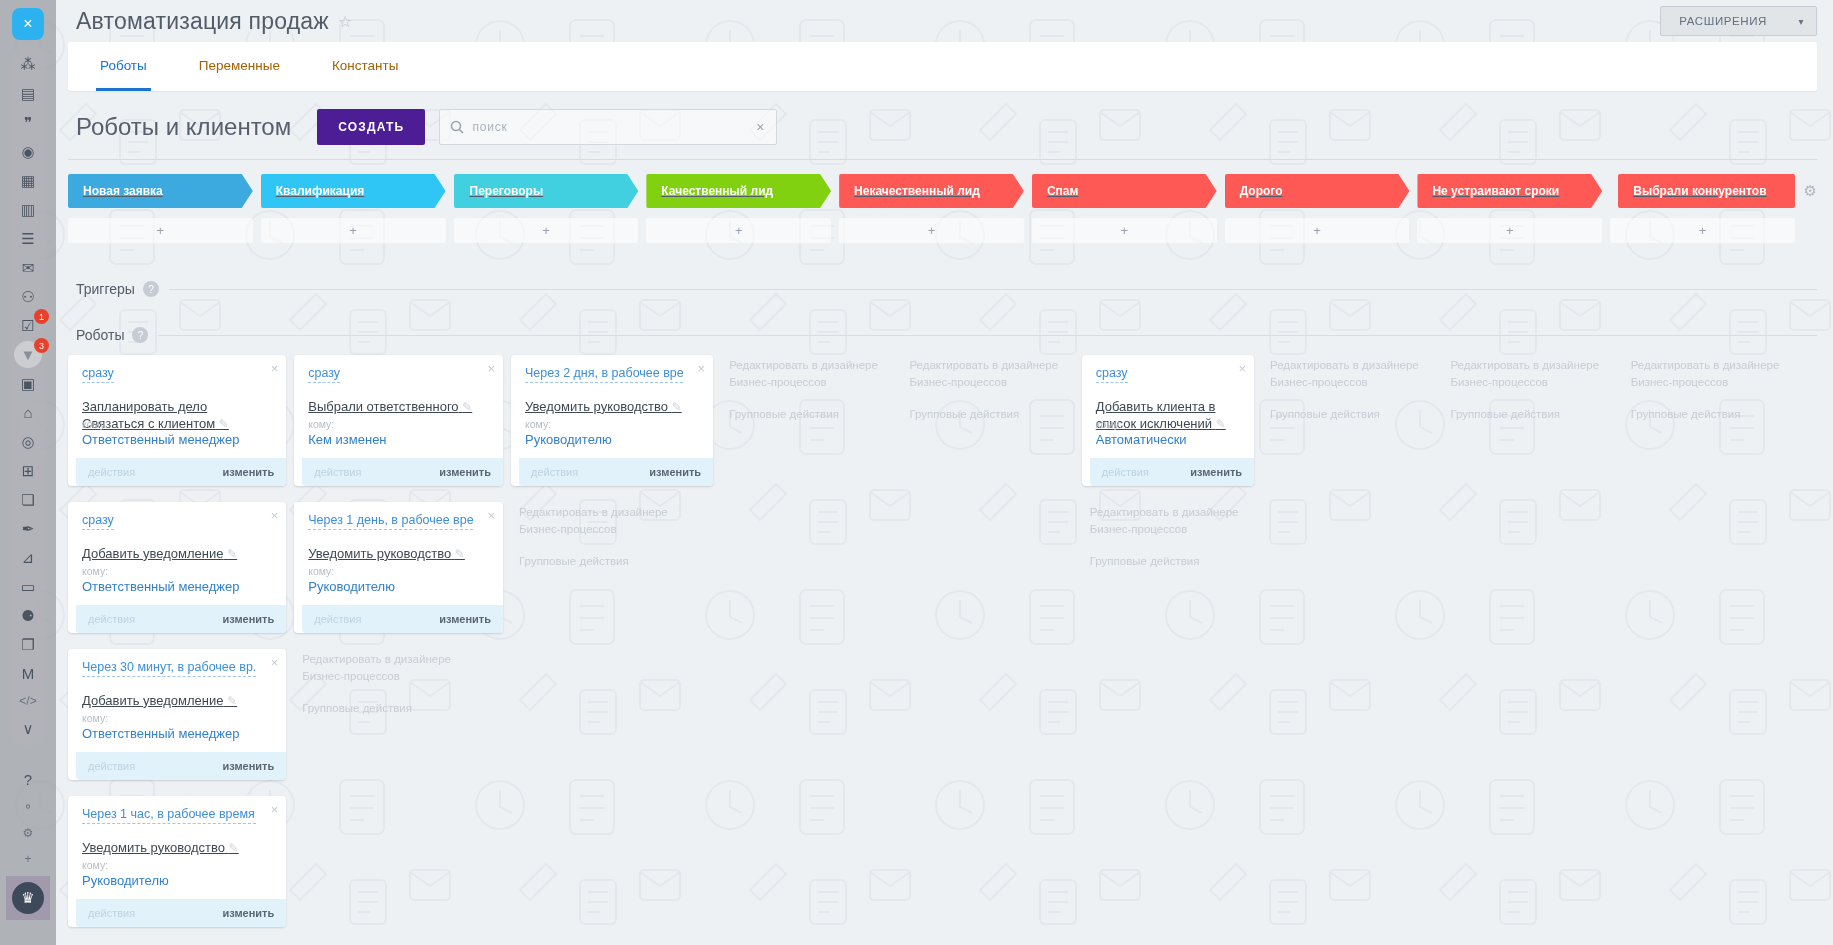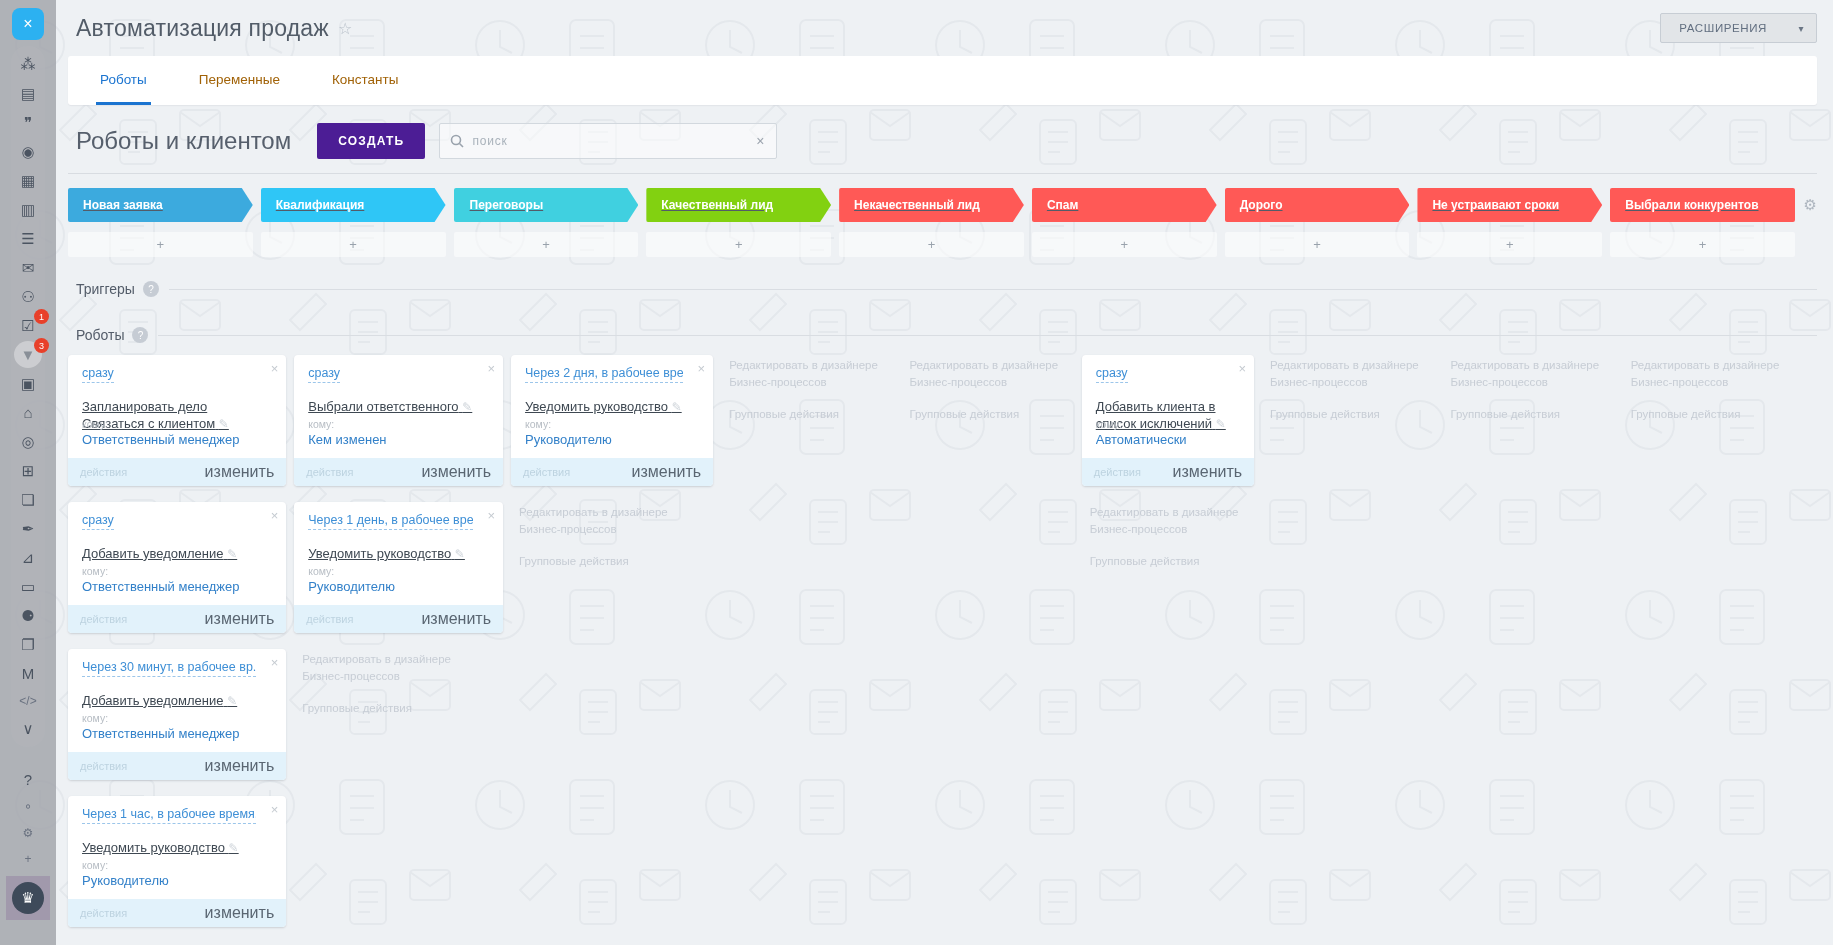--- a/index.html
+++ b/index.html
@@ -47,21 +47,21 @@
     width:44px; height:44px; margin-top:4px; background:rgba(128,95,150,0.30);
     display:flex; align-items:center; justify-content:center;
   }
   .plan-circle {
     width:32px; height:32px; border-radius:50%; background:#3e4a5a; color:#fff;
     font-size:15px; display:flex; align-items:center; justify-content:center; cursor:pointer;
   }
 
   
   .content { position:absolute; left:56px; top:0; right:0; padding:0 16px 0 12px; z-index:2; }
-  .title-row { display:flex; align-items:center; height:56px; padding-left:8px; }
+  .title-row { display:flex; align-items:center; height:42px; padding-left:8px; }
   .page-title { font-size:23px; font-weight:300; color:#525c68; letter-spacing:0.2px; }
   .star { font-size:16px; color:#b9c1ca; margin-left:9px; cursor:pointer; }
   .ext-wrap { margin-left:auto; display:flex; }
   .ext-btn {
     display:flex; align-items:center; height:30px; background:#e2e5e8;
     border:1px solid #c7cdd4; border-radius:2px; cursor:pointer; overflow:hidden;
   }
   .ext-label { display:flex; align-items:center; padding:0 18px; font-size:11.5px; color:#626f80; letter-spacing:0.6px; }
   .ext-sep { width:1px; background:#c7cdd4; margin:5px 0; }
   .ext-caret { width:30px; display:flex; align-items:center; justify-content:center; font-size:10px; color:#6a7584; }
@@ -109,21 +109,21 @@
     position:absolute; right:0; top:50%; transform:translateY(-50%);
     color:#aeb6bf; font-size:15px; cursor:pointer;
   }
   .plus-row { margin-top:10px; padding-right:22px; }
   .plus-cell {
     height:25px; background:rgba(255,255,255,0.55); border-radius:2px;
     display:flex; align-items:center; justify-content:center;
     color:#99a2ac; font-size:13px; cursor:pointer;
   }
 
-  .section-line { display:flex; align-items:center; margin-top:24px; padding-left:8px; }
+  .section-line { display:flex; align-items:center; margin-top:38px; padding-left:8px; }
   .section-label { font-size:14px; color:#535c69; }
   .help-circle {
     width:16px; height:16px; border-radius:50%; background:#c6ccd4; color:#fff;
     font-size:10px; display:flex; align-items:center; justify-content:center;
     margin-left:8px; cursor:pointer; flex:none;
   }
   .section-rule { flex:1; border-top:1px solid #d9dde2; margin-left:10px; }
 
   .board { margin-top:12px; padding-right:22px; align-items:start; }
   .bcol { display:flex; flex-direction:column; gap:16px; }
@@ -142,26 +142,26 @@
     line-height:1; cursor:pointer;
   }
   .action { font-size:13px; color:#3e4852; font-weight:500; line-height:1.3; margin-top:12px;text-decoration:underline; }
   .pencil { color:#ccd2d8; font-size:12px; cursor:pointer; }
   .to-label { position:absolute; top:63px; left:14px; font-size:10.5px; color:#b7bdc4; }
   .to-name {
     position:absolute; top:77px; left:14px; right:10px; font-size:13px; color:#3381c9;
     cursor:pointer; white-space:nowrap; overflow:hidden;
   }
   .card-footer {
-    position:absolute; left:0; right:0; bottom:0; height:28px; background:#e2f2fb;
+    position:absolute; left:8px; right:0; bottom:0; height:28px; background:#e2f2fb;
     border-radius:0 0 4px 4px; display:flex; align-items:center;
     justify-content:space-between; padding:0 12px;
   }
   .footer-actions { font-size:11px; color:#bdd3e0; cursor:default; }
-  .footer-edit { font-size:16px; color:#5a6672; cursor:pointer; }
+  .footer-edit { font-size:11px; color:#5a6672; cursor:pointer;font-weight:bold; }
 
   .ghost { padding:2px 10px 0 8px; font-size:11.5px; color:#c7cdd5; line-height:1.45; }
   .ghost-link { cursor:pointer; }
   .ghost-link + .ghost-link { margin-top:16px; }
 </style>
 </head>
 <body>
 
 <svg id="bgpattern" width="1833" height="945">
   <defs>
@@ -320,21 +320,21 @@
   <div class="stages-row">
     <div class="grid9">
       <div class="stage" style="background: rgb(60, 170, 222);">Новая заявка</div>
       <div class="stage" style="background: rgb(47, 198, 246);">Квалификация</div>
       <div class="stage" style="background: rgb(64, 208, 224); padding-left: 16px;">Переговоры</div>
       <div class="stage" style="background: rgb(130, 209, 17);">Качественный лид</div>
       <div class="stage" style="background: rgb(255, 89, 86);">Некачественный лид</div>
       <div class="stage" style="background: rgb(255, 89, 86);">Спам</div>
       <div class="stage" style="background: rgb(255, 89, 86);">Дорого</div>
       <div class="stage" style="background: rgb(255, 89, 86);">Не устраивают сроки</div>
-      <div class="stage last" style="background: rgb(255, 89, 86);">Выбрали конкурентов</div>
+      <div class="stage last" style="background: rgb(255, 89, 86); margin-left: 8px;">Выбрали конкурентов</div>
     </div>
     <span class="stage-gear">⚙</span>
   </div>
 
   <div class="grid9 plus-row">
     <div class="plus-cell">+</div>
     <div class="plus-cell">+</div>
     <div class="plus-cell">+</div>
     <div class="plus-cell">+</div>
     <div class="plus-cell">+</div>

